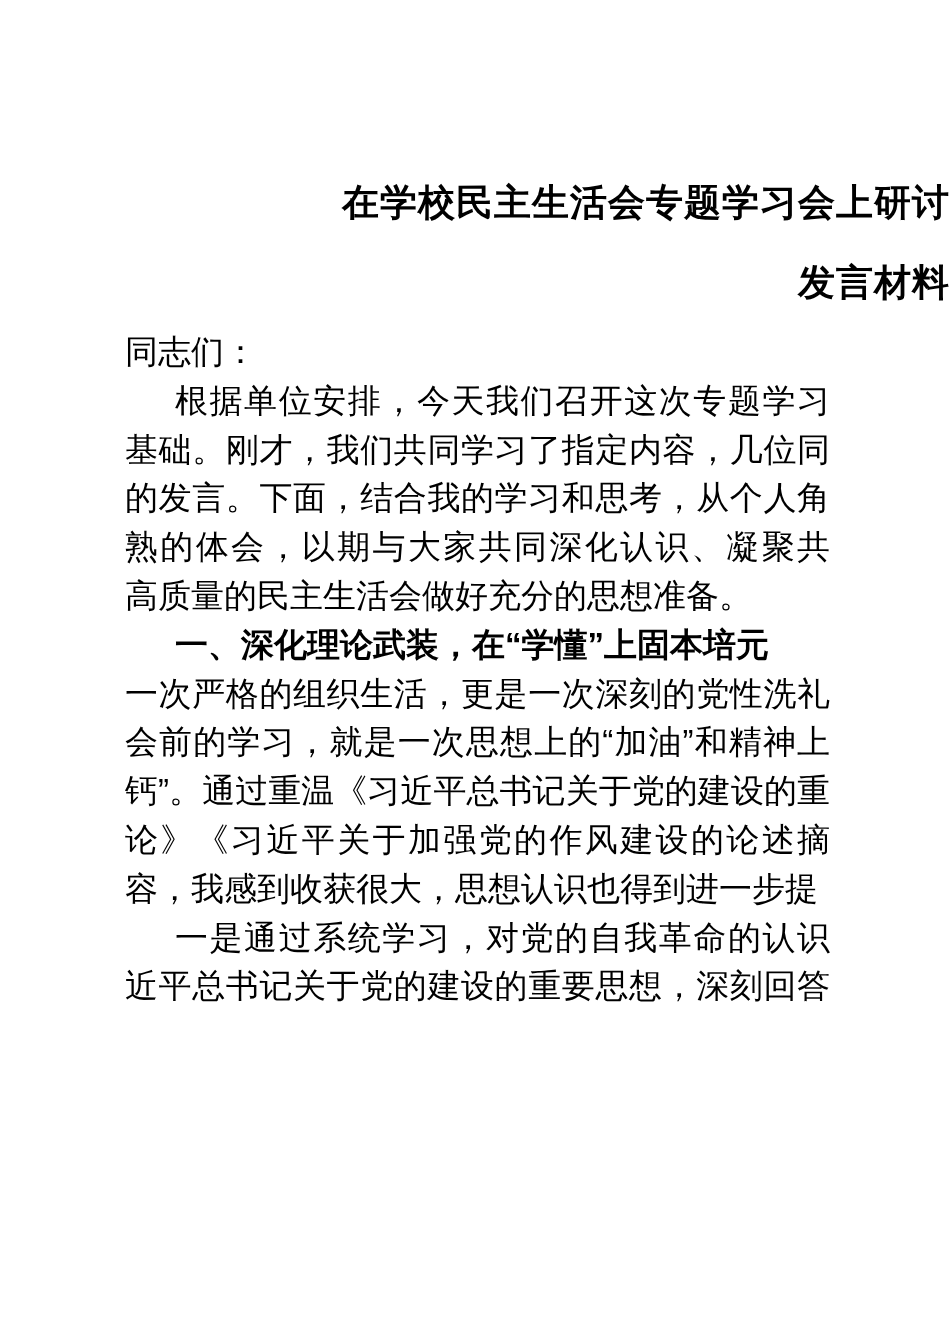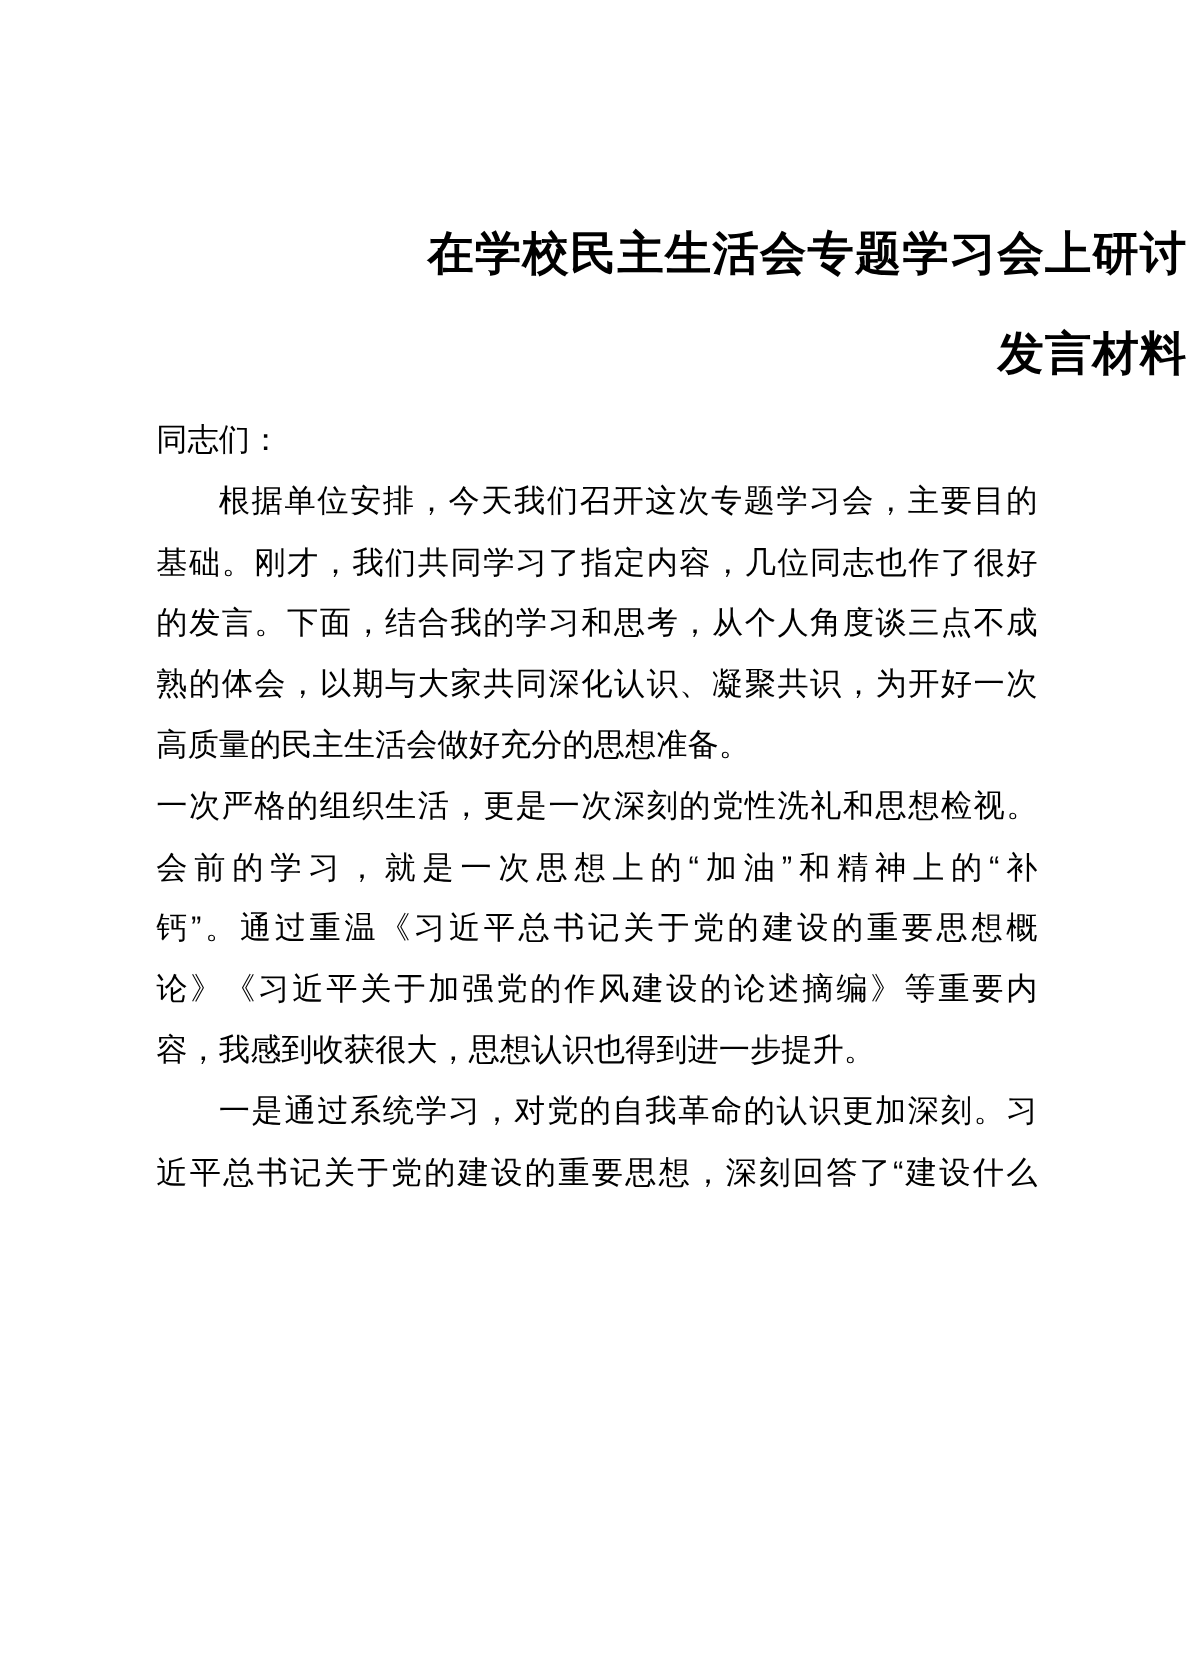--- a/index.html
+++ b/index.html
@@ -27,21 +27,21 @@
     font-size: 37px;
     line-height: 80px;
     font-weight: 700;
     letter-spacing: 1px;
   }
   .doc-body {
     position: absolute;
     top: 328px;
     left: 125px;
     width: 705px;
-    font-size: 25px;
+    font-size: 33px;
     line-height: 48.8px;
     font-weight: 400;
     text-align: left;
   }
   .line {
     height: 48.8px;
     overflow: hidden;
     white-space: normal;
     word-spacing: -3px;
   }
@@ -70,20 +70,21 @@
   <div class="doc-body">
 
     <div class="line">同志们：</div>
 
     <div class="line fill indent">根据单位安排，今天我们召开这次专题学习会，主要目的</div>
     <div class="line fill">基础。刚才，我们共同学习了指定内容，几位同志也作了很好</div>
     <div class="line fill">的发言。下面，结合我的学习和思考，从个人角度谈三点不成</div>
     <div class="line fill">熟的体会，以期与大家共同深化认识、凝聚共识，为开好一次</div>
     <div class="line">高质量的民主生活会做好充分的思想准备。</div>
 
+    <div class="line indent bold">一、深化理论武装，在“学懂”上固本培元</div>
 
     <div class="line fill">一次严格的组织生活，更是一次深刻的党性洗礼和思想检视。</div>
     <div class="line fill">会前的学习，就是一次思想上的“加油”和精神上的“补</div>
     <div class="line fill">钙”。通过重温《习近平总书记关于党的建设的重要思想概</div>
     <div class="line fill">论》《习近平关于加强党的作风建设的论述摘编》等重要内</div>
     <div class="line">容，我感到收获很大，思想认识也得到进一步提升。</div>
 
     <div class="line fill indent">一是通过系统学习，对党的自我革命的认识更加深刻。习</div>
     <div class="line fill">近平总书记关于党的建设的重要思想，深刻回答了“建设什么</div>
 

